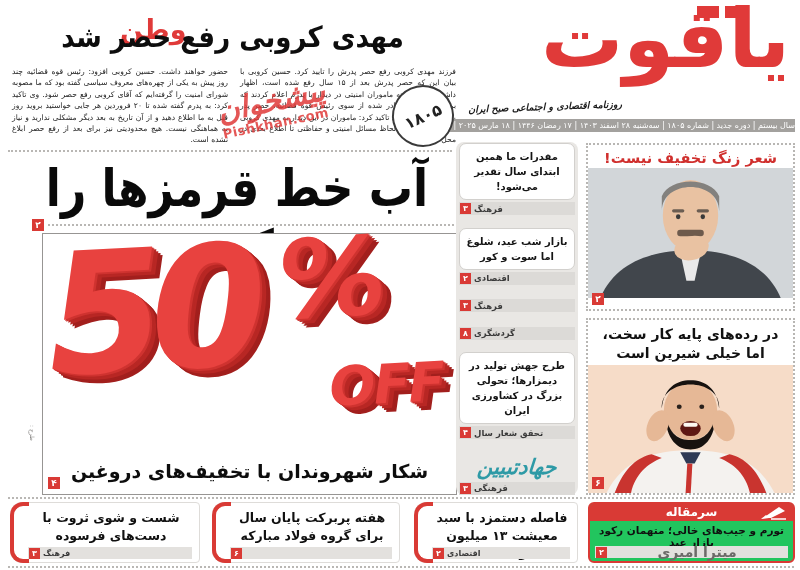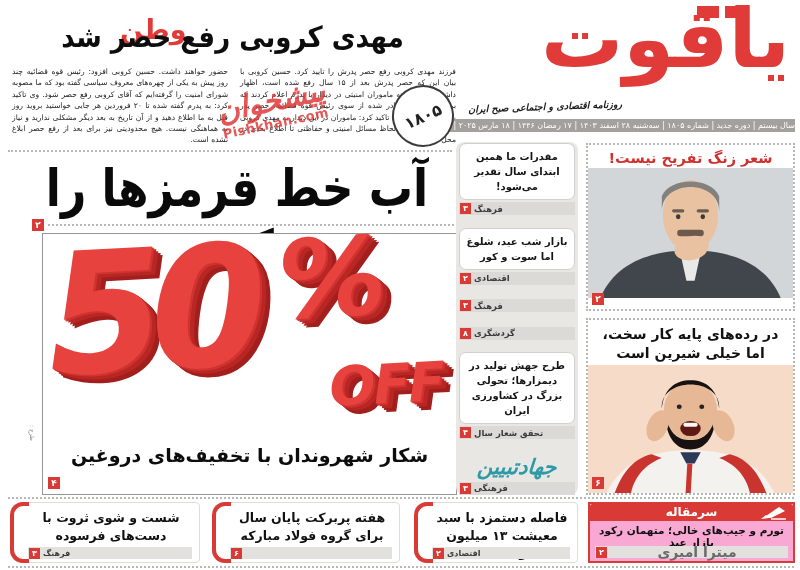--- a/index.html
+++ b/index.html
@@ -37,21 +37,21 @@
   .lead-headline{position:absolute;left:18px;top:158px;width:438px;text-align:center;font-size:44px;
             font-weight:bold;color:#0a0a0a;transform:scaleY(1.18);transform-origin:top center;letter-spacing:-1px;}
   .promo-box{position:absolute;left:42px;top:233px;width:413px;height:260px;border:1px solid #979593;background:#fff;}
   .promo-inner{position:absolute;left:0;top:0;right:0;bottom:50px;direction:ltr;transform:rotate(-3deg);}
   .p3d{position:absolute;font-weight:bold;font-style:italic;color:#e8423f;
        text-shadow:1px 1px 0 #cf3330,2px 2px 0 #cf3330,4px 3px 0 #b82724,6px 5px 0 #b82724,
                    8px 7px 0 #a21f1d,10px 9px 0 #a21f1d;}
   .p50{left:6px;top:-26px;font-size:168px;letter-spacing:-14px;}
   .ppct{left:238px;top:-14px;font-size:108px;}
   .poff{left:284px;top:126px;font-size:54px;letter-spacing:-2px;}
-  .promo-caption{position:absolute;left:0;right:0;bottom:28px;text-align:center;font-size:19px;
+  .promo-caption{position:absolute;left:0;right:0;bottom:12px;text-align:center;font-size:19px;
        font-weight:bold;color:#0d0d0d;}
   .promo-num{position:absolute;left:5px;bottom:5px;}
   .photo-credit{position:absolute;left:29px;top:425px;writing-mode:vertical-rl;font-size:6px;color:#8a8886;}
 
   
   .mid-col{position:absolute;left:456px;top:142px;width:122px;height:353px;background:#e9e7e4;
        border-radius:8px;display:flex;flex-direction:column;justify-content:space-between;padding:0 0;box-sizing:border-box;}
   .mc-item{margin:1px 3px 0;}
   .mc-box{background:#fff;border:1px solid #d2d0cd;border-radius:7px;padding:5px 3px;text-align:center;
        font-weight:bold;font-size:10px;line-height:1.5;color:#141414;}
@@ -74,22 +74,22 @@
       border-radius:12px 4px 4px 12px;box-sizing:border-box;}
   .bb-bracket{position:absolute;left:-1px;top:-1px;bottom:-1px;width:15px;border:4px solid #d93a35;
       border-right:none;border-radius:13px 0 0 13px;}
   .bb-title{padding:6px 8px 0 20px;text-align:center;font-weight:bold;font-size:12.5px;line-height:1.4;color:#101010;}
   .bb-strip{position:absolute;left:17px;right:7px;bottom:3px;height:12px;background:#e3e1de;
       display:flex;direction:ltr;align-items:center;padding:0 1px;}
   .bb-strip .cat{font-size:8px;font-weight:bold;color:#3a3a3a;padding-left:3px;}
   .box1{left:10px;width:190px;} .box2{left:212px;width:188px;} .box3{left:414px;width:164px;}
 
   
-  .editorial{position:absolute;left:588px;top:502px;width:207px;height:61px;background:#f9a8d4;
-      border:2px solid #d93a35;border-radius:0;box-sizing:border-box;}
+  .editorial{position:absolute;left:588px;top:502px;width:207px;height:61px;background:#22c55e;
+      border:2px solid #d93a35;border-radius:6px;box-sizing:border-box;}
   .ed-header{position:absolute;left:0;right:0;top:0;height:17px;background:#d93a35;border-radius:3px 3px 0 0;
       color:#fff;font-size:12px;font-weight:bold;text-align:center;line-height:17px;}
   .ed-pen{position:absolute;right:4px;top:1px;width:30px;height:15px;}
   .ed-headline{position:absolute;left:4px;right:4px;top:20px;text-align:center;font-weight:bold;
       font-size:10.5px;color:#101010;}
   .ed-strip{position:absolute;left:5px;right:5px;bottom:3px;height:12px;background:#e3e1de;
       display:flex;direction:ltr;align-items:center;padding:0 1px;}
   .ed-author{flex:1;text-align:center;font-size:14px;color:#6c6a68;font-weight:bold;}
 </style>
 </head>
@@ -168,21 +168,21 @@
     <div class="mc-item">
       <div class="mc-logo">جهادتبیین</div>
       <div class="mc-strip">
         <span class="pgnum sm">۳</span>
         <span class="cat">فرهنگی</span>
       </div>
     </div>
   </div>
 
   <div class="photo-card card1">
-    <div class="card-headline">شعر زنگ تفریح نیست!</div>
+    <div class="card-headline">شعر زنگ تخفیف نیست!</div>
     <svg class="card-photo" viewBox="0 0 200 120" width="100%" height="130" preserveAspectRatio="none">
       <rect width="200" height="120" fill="#ccd1d4"></rect>
       <rect width="200" height="120" fill="#d8dcde" opacity="0.5"></rect>
       <path d="M12,120 C28,84 68,76 100,76 C132,76 172,84 188,120 Z" fill="#41464c"></path>
       <polygon points="90,78 110,78 104,104 96,104" fill="#e9e9e9"></polygon>
       <rect x="92" y="66" width="16" height="14" fill="#dbb08f"></rect>
       <ellipse cx="100" cy="44" rx="27" ry="33" fill="#e9c2a2"></ellipse>
       <path d="M72,40 C72,10 128,10 128,40 L128,26 C120,8 80,8 72,26 Z" fill="#83817e"></path>
       <rect x="82" y="38" width="12" height="3" rx="1.5" fill="#6b5d52"></rect>
       <rect x="106" y="38" width="12" height="3" rx="1.5" fill="#6b5d52"></rect>

